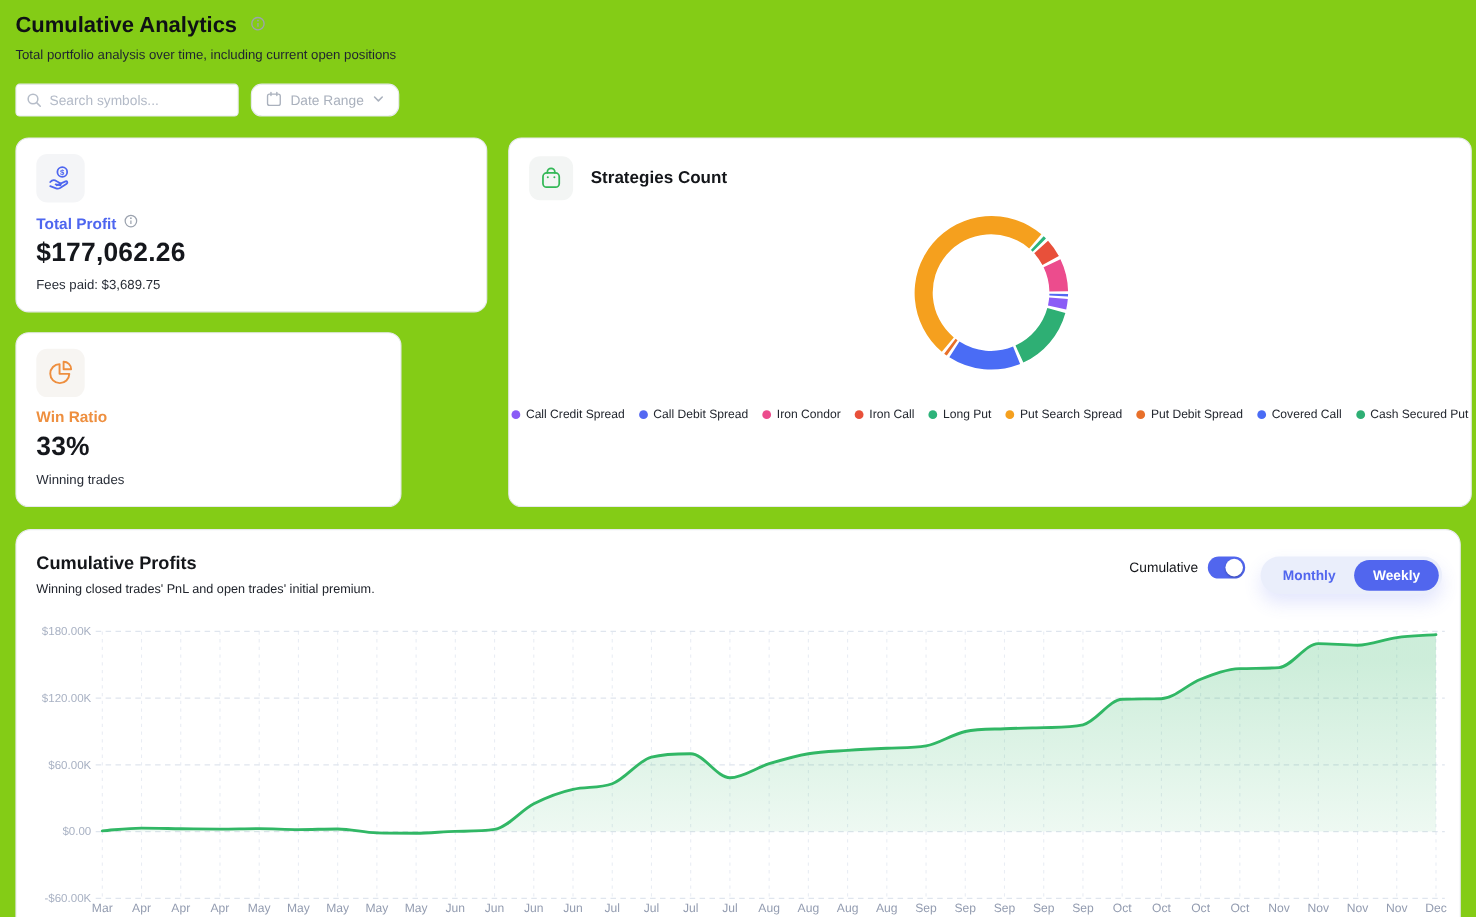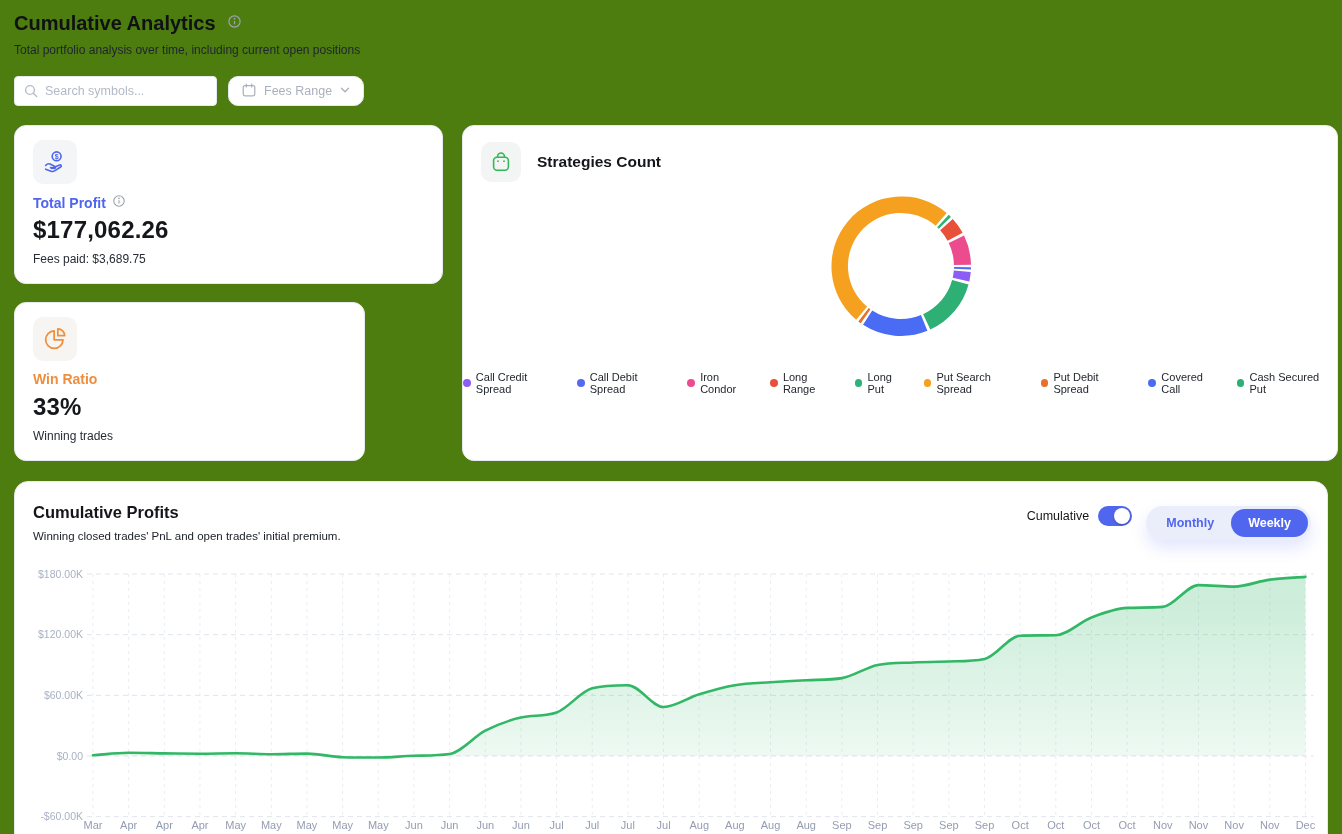--- a/index.html
+++ b/index.html
@@ -1,18 +1,18 @@
 <!DOCTYPE html>
 <html><head>
 <meta charset="utf-8">
 <style>
   * { margin:0; padding:0; box-sizing:border-box; }
   html,body { background:#fff; }
   body { font-family:"Liberation Sans", sans-serif; color:#15171c; }
-  #page { position:relative; width:1342px; height:834px; background:#4d7c0f; overflow:hidden; }
+  #page { position:relative; width:1342px; height:834px; background:#84cc16; overflow:hidden; }
 
   
   .hdr { position:absolute; left:14px; top:12px; }
   .hdr h1 { font-size:20px; font-weight:700; color:#0f1115; display:inline; vertical-align:middle; }
   .hdr .info { display:inline-block; vertical-align:middle; margin-left:7px; }
   .hdr .sub { margin-top:8px; font-size:12px; color:#1f2430; }
 
   
   .controls { position:absolute; left:14px; top:76px; display:flex; gap:11px; }
   .search-box { position:relative; width:203px; height:30px; }
@@ -93,21 +93,21 @@
       <input type="text" placeholder="Search symbols..." style="">
     </div>
     <button class="date-btn">
       <span>
         <svg width="16" height="16" viewBox="0 0 18 18">
             <rect x="2.5" y="4" width="13" height="11.5" rx="2" fill="none" stroke="#aab1bd" stroke-width="1.4"></rect>
             <line x1="6" y1="2.3" x2="6" y2="5.5" stroke="#aab1bd" stroke-width="1.4" stroke-linecap="round"></line>
             <line x1="12" y1="2.3" x2="12" y2="5.5" stroke="#aab1bd" stroke-width="1.4" stroke-linecap="round"></line>
           </svg>
       </span>
-      <span>Fees Range</span>
+      <span>Date Range</span>
       <span>
         <svg width="12" height="12" viewBox="0 0 12 12">
             <path d="M2.5 4.2 6 7.7 9.5 4.2" fill="none" stroke="#aab1bd" stroke-width="1.4" stroke-linecap="round" stroke-linejoin="round"></path>
           </svg>
       </span>
     </button>
   </div>
 
   <div class="card" id="card-profit">
     <div class="icon-tile">
@@ -179,21 +179,21 @@
         <div class="lg-item">
           <span class="lg-dot" style="background: rgb(84, 104, 242);"></span>
           <span class="lg-txt">Call Debit Spread</span>
         </div>
         <div class="lg-item">
           <span class="lg-dot" style="background: rgb(236, 76, 141);"></span>
           <span class="lg-txt">Iron Condor</span>
         </div>
         <div class="lg-item">
           <span class="lg-dot" style="background: rgb(232, 80, 58);"></span>
-          <span class="lg-txt">Long Range</span>
+          <span class="lg-txt">Iron Call</span>
         </div>
         <div class="lg-item">
           <span class="lg-dot" style="background: rgb(45, 179, 122);"></span>
           <span class="lg-txt">Long Put</span>
         </div>
         <div class="lg-item">
           <span class="lg-dot" style="background: rgb(245, 160, 30);"></span>
           <span class="lg-txt">Put Search Spread</span>
         </div>
         <div class="lg-item">

